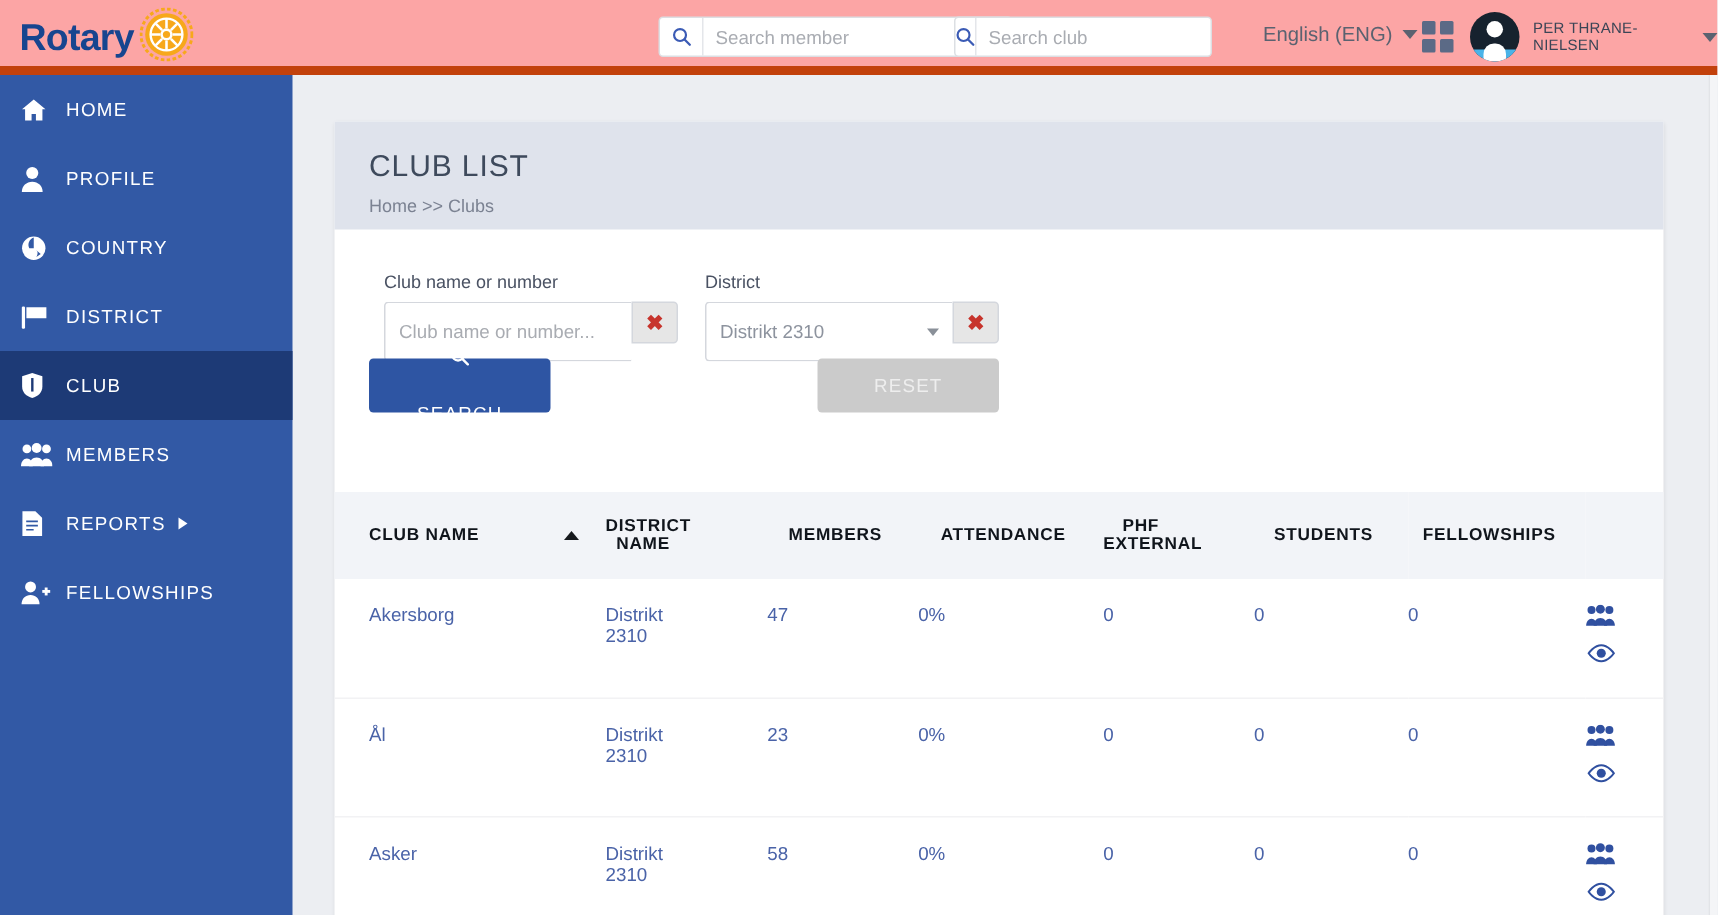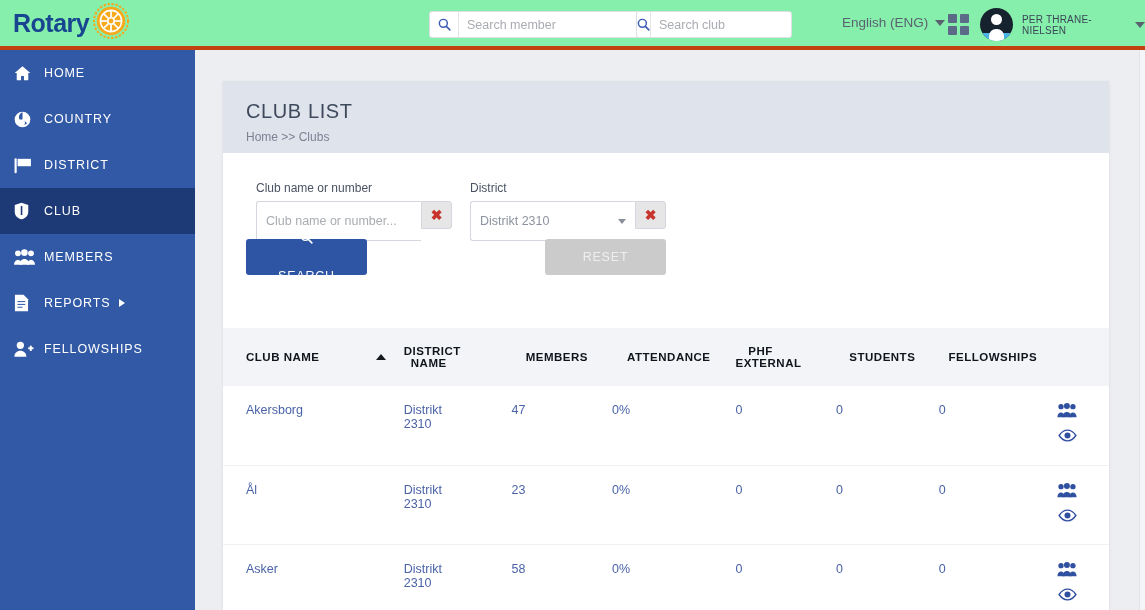--- a/index.html
+++ b/index.html
@@ -8,23 +8,23 @@
     overflow: hidden;
     font-family: "Liberation Sans", sans-serif;
     background: #eceef2;
   }
   body { position: relative; }
 
   
   .topbar {
     position: absolute; top: 0; left: 0;
     width: 1145px; height: 50px;
-    background: #86efac;
-    border-bottom: 4px solid #c2410c;
-    display: flex; align-items: center;
+    background: #fca5a5;
+    border-bottom: 6px solid #c2410c;
+    display: flex; 
     z-index: 20;
   }
   .brand {
     width: 195px; height: 50px;
     display: flex; align-items: center;
     padding-left: 13px;
   }
   .brand-word {
     font-size: 25px; font-weight: bold;
     color: #17458f; letter-spacing: -0.5px;
@@ -47,23 +47,23 @@
   .search-box input {
     border: 0; outline: 0;
     height: 25px;
     font-size: 12.5px;
     color: #555;
     font-family: "Liberation Sans", sans-serif;
     padding: 0 8px;
     background: transparent;
   }
   .search-box input::placeholder { color: #a9acb2; }
-  #member-search-box { position: absolute; left: 429px; top: 11px; width: 236px; }
+  #member-search-box { position: absolute; left: 439px; top: 11px; width: 236px; }
   #member-search-box input { width: 160px; }
-  #club-search-box { position: absolute; left: 636px; top: 11px; width: 156px; }
+  #club-search-box { position: absolute; left: 636px; top: 11px; width: 172px; }
   #club-search-box input { width: 160px; }
 
   .lang {
     position: absolute; left: 842px; top: 15px;
     font-size: 13.5px; color: #5a6270;
     display: flex; align-items: center; gap: 7px;
     cursor: pointer;
   }
   .caret-dn {
     width: 0; height: 0;
@@ -337,20 +337,29 @@
 
   <div class="nav-item">
     <span class="nav-icon">
       <svg width="17" height="17" viewBox="0 0 20 20" fill="#fff">
         <path d="M10 1.6 0.8 9.3h2.4V18h5.1v-5h3.4v5h5.1V9.3h2.4z"></path>
       </svg>
     </span>
     <span class="nav-label">HOME</span>
   </div>
 
+  <div class="nav-item">
+    <span class="nav-icon">
+      <svg width="15" height="17" viewBox="0 0 16 18" fill="#fff">
+        <circle cx="8" cy="4.5" r="4.3"></circle>
+        <path d="M0.6 18c0-4.3 3.3-7.3 7.4-7.3S15.4 13.7 15.4 18z"></path>
+      </svg>
+    </span>
+    <span class="nav-label">PROFILE</span>
+  </div>
 
   <div class="nav-item">
     <span class="nav-icon">
       <svg width="17" height="17" viewBox="0 0 20 20">
         <circle cx="10" cy="10" r="9.2" fill="#fff"></circle>
         <path d="M10 1.5 C6 3 5 7 6.5 10 L10 10 Z" fill="#3259a5"></path>
         <path d="M12 11.5 C13.5 12.8 13.2 15 12 16.8 L15.5 14.5 Z" fill="#3259a5"></path>
       </svg>
     </span>
     <span class="nav-label">COUNTRY</span>

